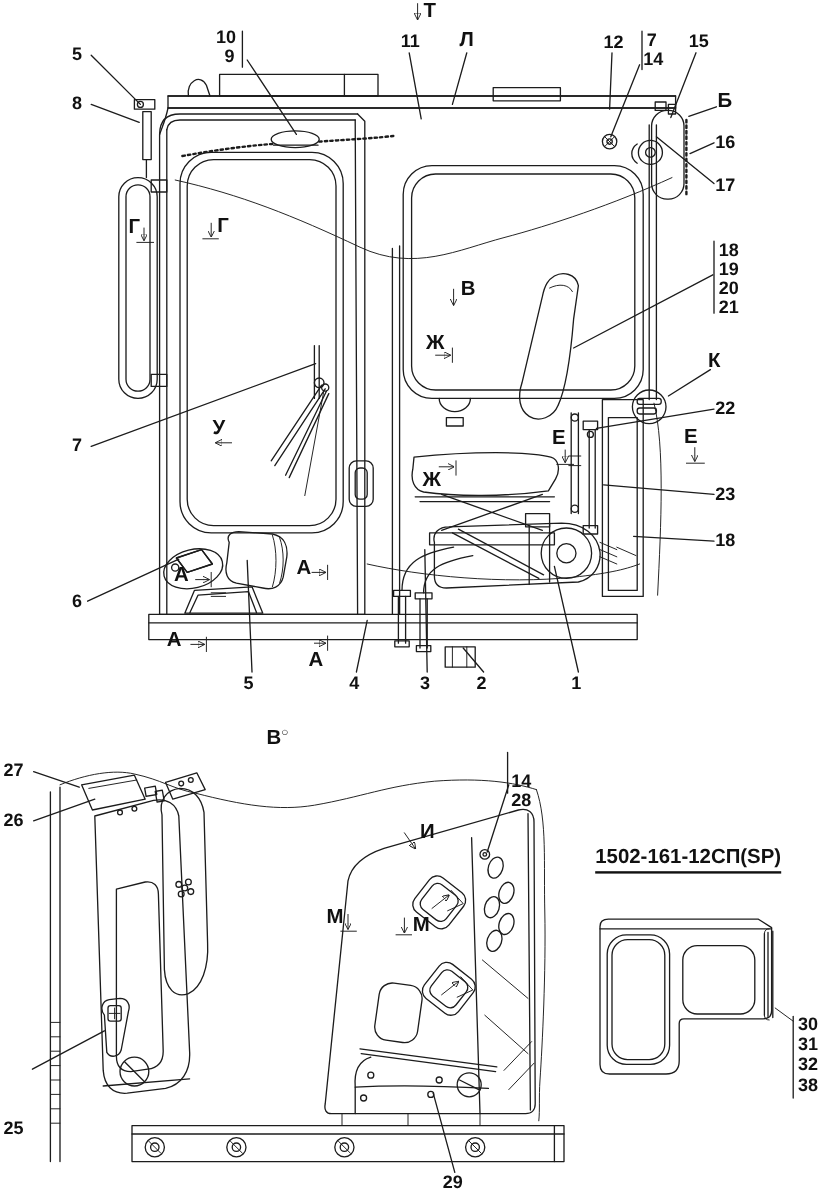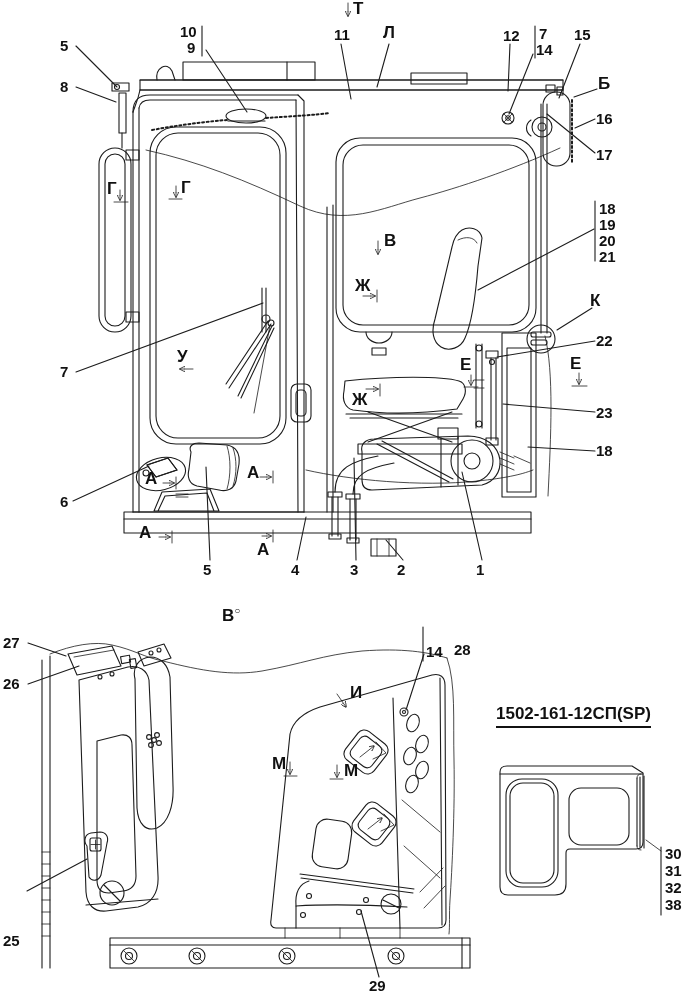--- a/index.html
+++ b/index.html
@@ -402,21 +402,21 @@
       <div class="num" style="left: 596px; top: 443px;">18</div>
       <div class="num" style="left: 60px; top: 364px;">7</div>
       <div class="num" style="left: 60px; top: 494px;">6</div>
       <div class="num" style="left: 203px; top: 562px;">5</div>
       <div class="num" style="left: 291px; top: 562px;">4</div>
       <div class="num" style="left: 350px; top: 562px;">3</div>
       <div class="num" style="left: 397px; top: 562px;">2</div>
       <div class="num" style="left: 476px; top: 562px;">1</div>
       <div class="num" style="left: 3px; top: 635px;">27</div>
       <div class="num" style="left: 3px; top: 676px;">26</div>
-      <div class="num" style="left: 426px; top: 642px; margin-left: 28px;">28</div>
+      <div class="num" style="left: 426px; top: 660px;">28</div>
       <div class="num" style="left: 426px; top: 644px;">14</div>
       <div class="num" style="left: 3px; top: 933px;">25</div>
       <div class="num" style="left: 369px; top: 978px;">29</div>
       <div class="num" style="left: 665px; top: 846px;">30</div>
       <div class="num" style="left: 665px; top: 863px;">31</div>
       <div class="num" style="left: 665px; top: 880px;">32</div>
       <div class="num" style="left: 665px; top: 897px;">38</div>
       <div class="mark" style="left: 353px; top: 0px;"><span>Т</span></div>
       <div class="mark" style="left: 383px; top: 24px;"><span>Л</span></div>
       <div class="mark" style="left: 598px; top: 75px;"><span>Б</span></div>

